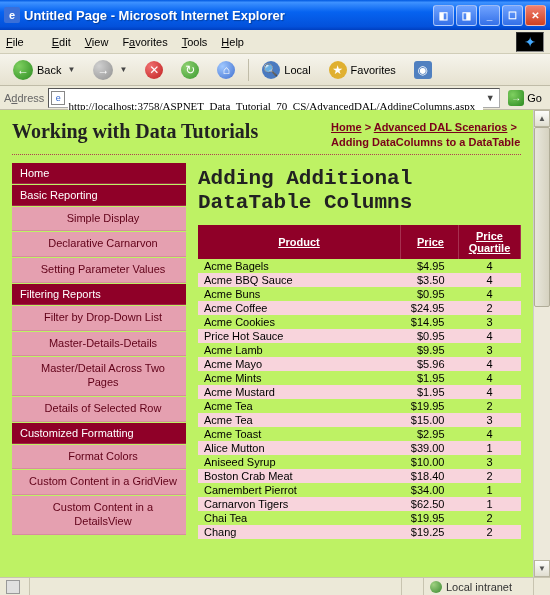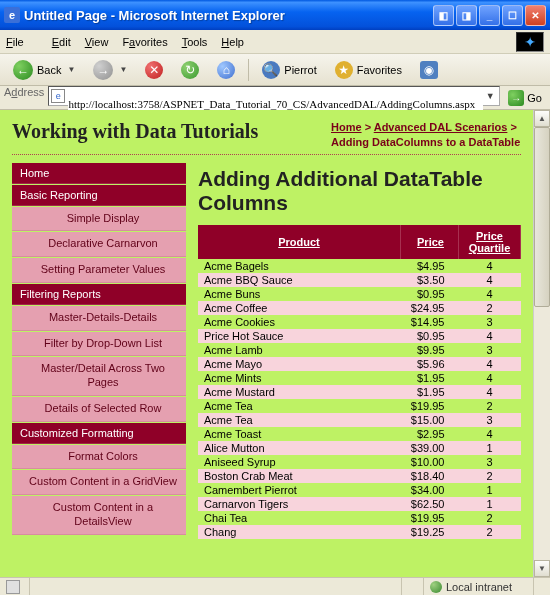--- a/index.html
+++ b/index.html
@@ -29,21 +29,21 @@
 .ico.stop { background: radial-gradient(circle at 30% 30%, #f07070, #c02020); width:18px; height:18px; }
 .ico.refresh { background: radial-gradient(circle at 30% 30%, #8fd070, #3a9a30); width:18px; height:18px; }
 .ico.home { background: radial-gradient(circle at 30% 30%, #a0c8ff, #4070d0); width:18px; height:18px; }
 .ico.search { background:#4a7ac0; width:18px; height:18px; }
 .ico.fav { background:#e0b030; width:18px; height:18px; }
 .ico.media { background:#5080c0; width:18px; height:18px; border-radius:3px; }
 .sep { width: 1px; height: 22px; background: #c0bca8; margin: 0 2px; }
 .dd { font-size: 8px; color: #444; margin-left: 2px; }
 
 
-.addressbar { height: 24px; background: #ece9d8; display: flex; padding: 0 4px; gap: 4px; border-bottom: 1px solid #c0bca8; }
+.addressbar { height: 24px; background: #ece9d8; display: flex; align-items: center; padding: 0 4px; gap: 4px; border-bottom: 1px solid #c0bca8; }
 .addressbar .lbl { color: #666; font-size: 11px; }
 .addressbar .addr-input { flex: 1; display: flex; align-items: center; background: white; border: 1px inset #aaa; height: 20px; padding: 0 2px; font-size: 11px; }
 .addr-input .page-ico { width: 14px; height: 14px; margin-right: 3px; background:#fff; border:1px solid #888; font-size:9px; display:inline-flex; align-items:center; justify-content:center; color:#36c;}
 .addr-input input { border: none; flex: 1; font-size: 11px; outline: none; font-family: Tahoma; margin-top: 16px; }
 .addr-input .addr-dd { width: 14px; text-align: center; color: #444; font-size: 9px; }
 .gobtn { display: flex; align-items: center; gap: 3px; padding: 1px 4px; font-size: 11px; }
 .gobtn .ico { width: 16px; height: 16px; background: radial-gradient(circle at 30% 30%, #7fd060, #2b8a20); border-radius: 3px; display:inline-flex; align-items:center; justify-content:center; color:white; font-size:10px;}
 
 
 .viewport { height: 467px; background: #bef264; overflow: hidden; position: relative; display:flex; }
@@ -62,21 +62,21 @@
 .breadcrumb .sep2 { color: #7a001a; font-weight: bold; }
 .breadcrumb .current { color: #7a001a; font-weight: bold; }
 .hr-dotted { border: none; border-top: 1px dotted #b04050; margin: 4px 0 8px 0; }
 
 .body-cols { display: flex; gap: 12px; }
 .sidebar { width: 174px; font-size: 11px; }
 .cat { background: #8f0028; color: white; padding: 4px 8px; margin-bottom: 1px; border-bottom:1px solid #a3264a; }
 .sub { background: #e5a0b0; color: #600018; padding: 5px 8px 5px 16px; margin-bottom: 1px; border-bottom:1px solid #d88ca0; line-height:1.25;text-align:center; }
 
 .main { flex: 1; }
-.main h1 { font-family: Liberation Sans, sans-serif; font-size: 21px; color: #222; margin: 4px 0 10px 0; line-height: 1.15; }
+.main h1 { font-family: Liberation Mono, monospace; font-size: 21px; color: #222; margin: 4px 0 10px 0; line-height: 1.15; }
 table.data { width: 100%; border-collapse: collapse; font-size: 11px; }
 table.data thead th { background: #8f0028; color: white; padding: 5px 6px; text-align: center; font-weight: bold; text-decoration: underline; border-right: 1px solid #a73050; font-size:11px; line-height:1.1;}
 table.data thead th:first-child { text-align: center; }
 table.data tbody td { padding: 1px 6px; }
 table.data tbody tr.alt td { background: #f8d4dc; }
 table.data td.name { text-align: left; }
 table.data td.price { text-align: right; padding-right: 14px; }
 table.data td.q { text-align: center; }
 
 
@@ -127,21 +127,21 @@
     </div>
   <div class="tbtn">
       <span class="ico refresh">↻</span>
     </div>
   <div class="tbtn">
       <span class="ico home">⌂</span>
     </div>
   <div class="sep"></div>
   <div class="tbtn">
     <span class="ico search">🔍</span>
-    <span>Pierrot</span>
+    <span>Local</span>
   </div>
   <div class="tbtn">
     <span class="ico fav">★</span>
     <span>Favorites</span>
   </div>
   <div class="tbtn">
       <span class="ico media">◉</span>
     </div>
 </div>
 
@@ -173,22 +173,22 @@
       </div>
       <hr class="hr-dotted">
       <div class="body-cols">
         <div class="sidebar" id="sidebar">
             <div class="cat">Home</div>
             <div class="cat">Basic Reporting</div>
             <div class="sub">Simple Display</div>
             <div class="sub">Declarative Carnarvon</div>
             <div class="sub">Setting Parameter Values</div>
             <div class="cat">Filtering Reports</div>
+            <div class="sub">Filter by Drop-Down List</div>
             <div class="sub">Master-Details-Details</div>
-            <div class="sub">Filter by Drop-Down List</div>
             <div class="sub">Master/Detail Across Two Pages</div>
             <div class="sub">Details of Selected Row</div>
             <div class="cat">Customized Formatting</div>
             <div class="sub">Format Colors</div>
             <div class="sub">Custom Content in a GridView</div>
             <div class="sub">Custom Content in a DetailsView</div>
           </div>
         <div class="main">
           <h1>Adding Additional DataTable Columns</h1>
           <table class="data">

